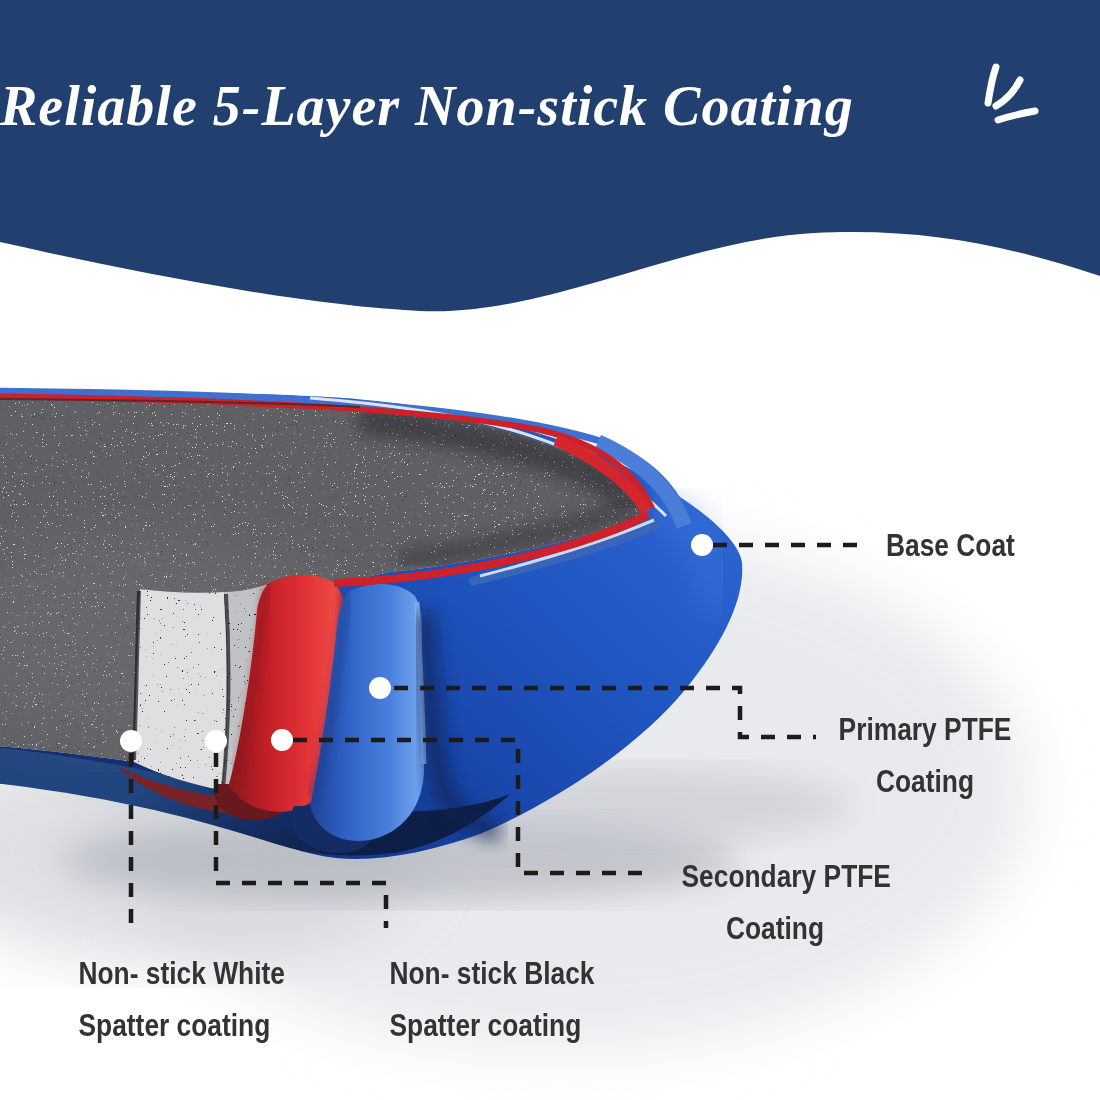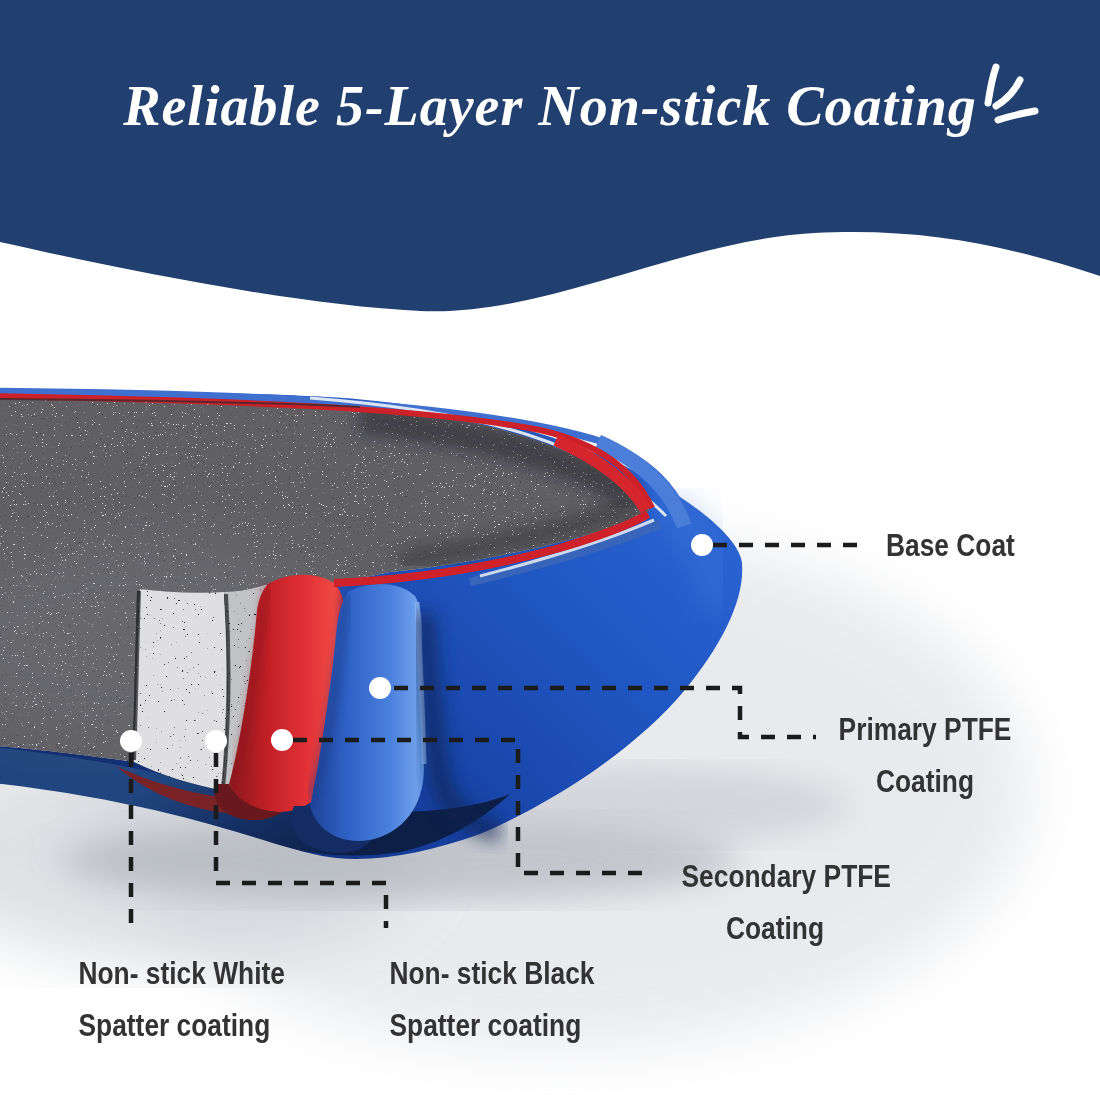--- a/index.html
+++ b/index.html
@@ -1,19 +1,19 @@
 <!DOCTYPE html>
 <html><head>
 <meta charset="utf-8">
 <style>
   html,body{margin:0;padding:0;background:#ffffff;}
   .stage{position:relative;width:1100px;height:1100px;overflow:hidden;background:#ffffff;
          font-family:"Liberation Sans",sans-serif;}
   .header-wave{position:absolute;top:0;left:0;width:1100px;height:330px;display:block;}
-  .title{position:absolute;top:74px;left:0;width:1100px;text-align:center;
+  .title{position:absolute;top:74px;left:0;width:1100px;
          font-family:"Liberation Serif",serif;font-style:italic;font-weight:bold;
          font-size:56px;letter-spacing:1px;color:#ffffff;white-space:nowrap;}
   .scene{position:absolute;top:0;left:0;width:1100px;height:1100px;display:block;}
   .conn{fill:none;stroke-width:4.5px;stroke-dasharray:14 12;}
   .lbl{position:absolute;font-weight:700;font-size:31px;line-height:52px;color:#333333;
        transform:scaleX(0.85);white-space:nowrap;}
   .lbl.center{text-align:center;transform-origin:center top;}
   .lbl.left{transform-origin:left top;}
   #lbl-base{left:886px;top:520px;}
   #lbl-primary{left:815px;top:704px;width:220px;}

